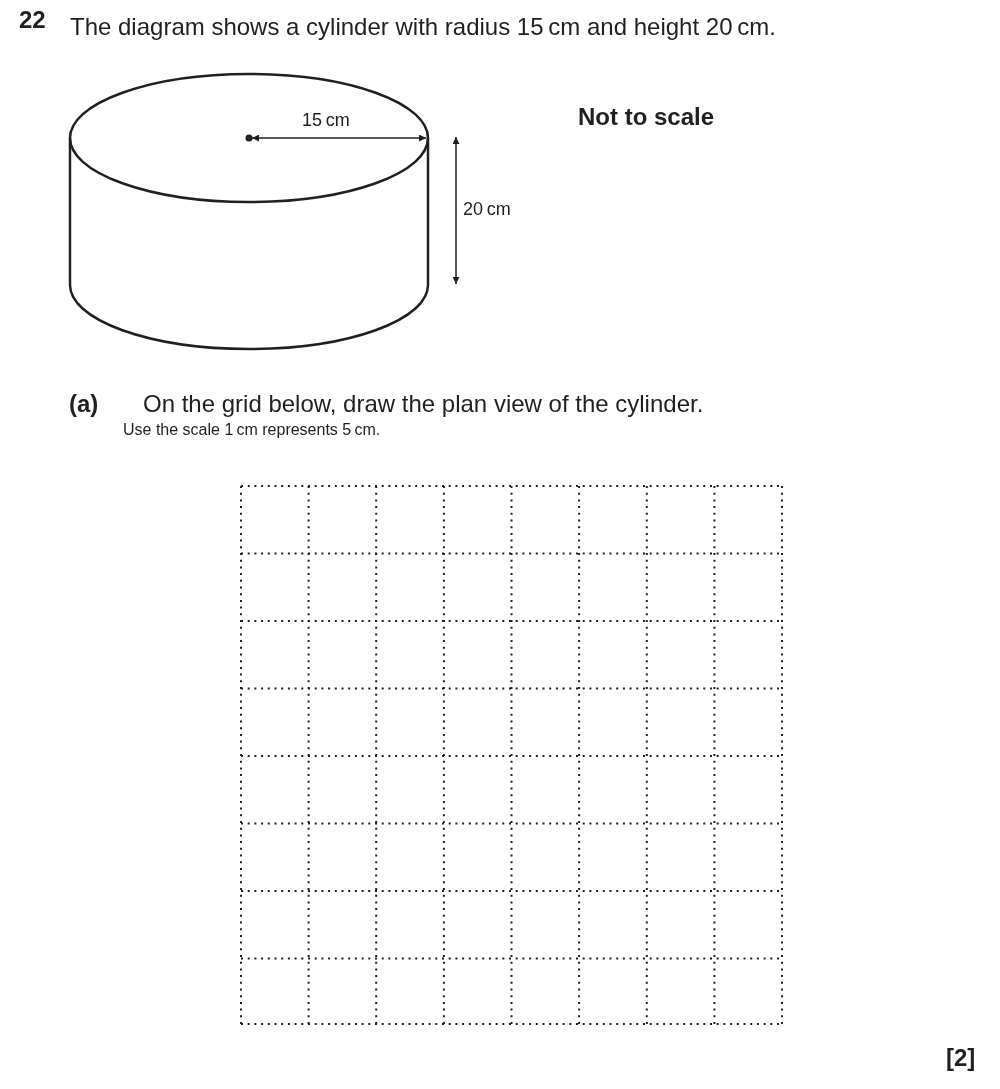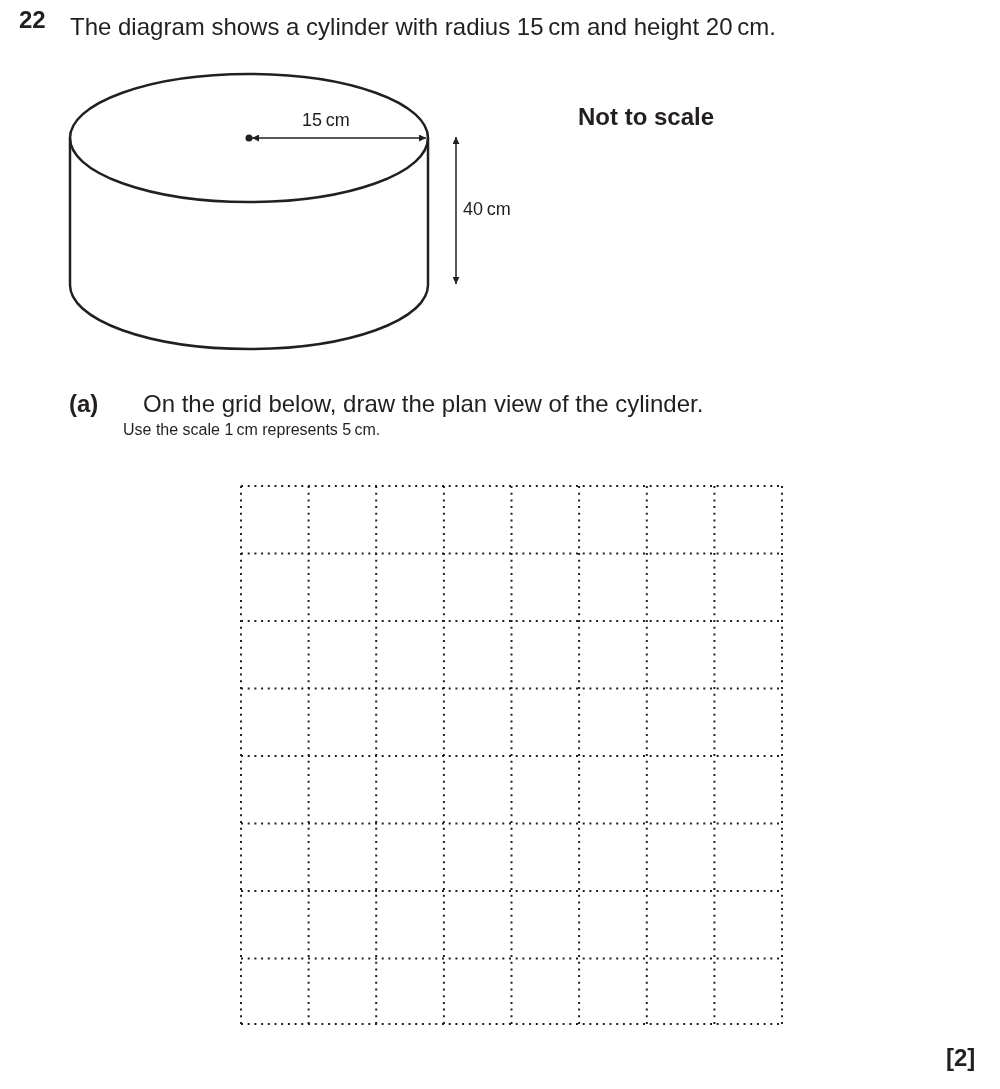--- a/index.html
+++ b/index.html
@@ -58,19 +58,19 @@
     <line x1="443.9" y1="486" x2="443.9" y2="1024"></line>
     <line x1="511.5" y1="486" x2="511.5" y2="1024"></line>
     <line x1="579.1" y1="486" x2="579.1" y2="1024"></line>
     <line x1="646.8" y1="486" x2="646.8" y2="1024"></line>
     <line x1="714.4" y1="486" x2="714.4" y2="1024"></line>
     <line x1="782" y1="486" x2="782" y2="1024"></line>
   </g>
 </svg>
 
 <div class="abs lbl" style="left:302px; top:110px;">15 cm</div>
-<div class="abs lbl" style="left:463px; top:199px;">40 cm</div>
+<div class="abs lbl" style="left:463px; top:199px;">20 cm</div>
 
 <div class="abs parta-label">(a)</div>
 <div class="abs parta-l1">On the grid below, draw the plan view of the cylinder.</div>
 <div class="abs parta-l2">Use the scale 1 cm represents 5 cm.</div>
 
 <div class="abs marks">[2]</div>
 
 </body></html>

